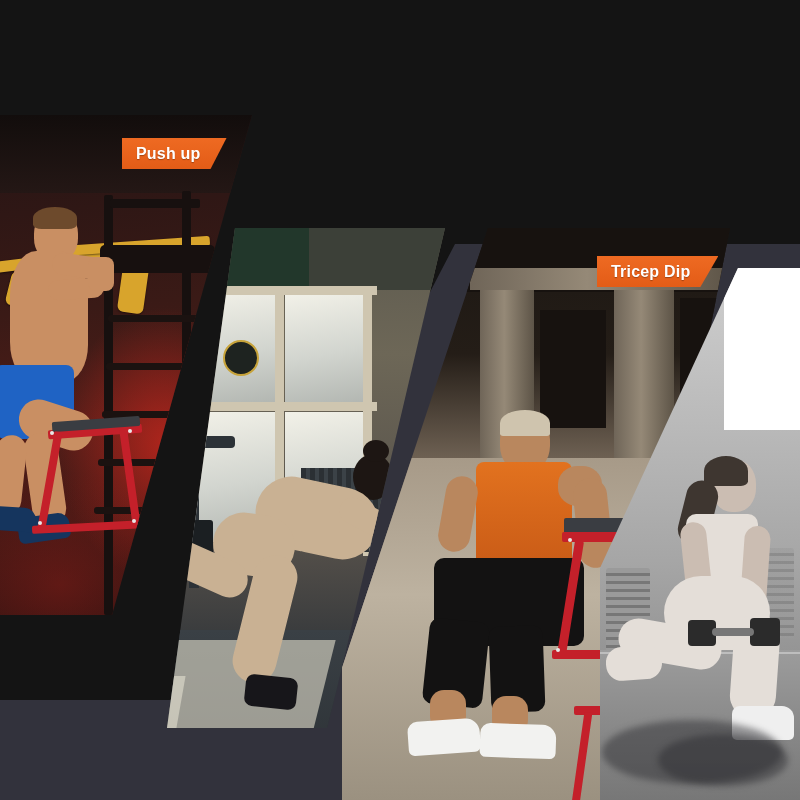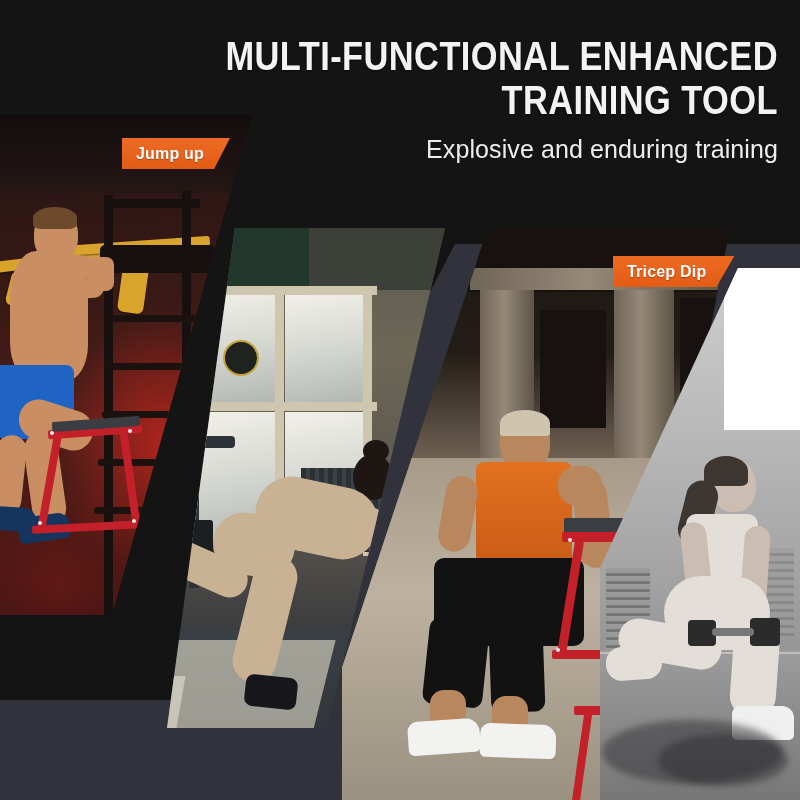--- a/index.html
+++ b/index.html
@@ -164,35 +164,30 @@
     text-shadow:0 1px 1px rgba(0,0,0,.3);
   }
   #badge1{ left:122px; top:138px; padding-right:26px;
     -webkit-clip-path: polygon(0 0, 100% 0, calc(100% - 16px) 100%, 0 100%);
     clip-path: polygon(0 0, 100% 0, calc(100% - 16px) 100%, 0 100%); }
   #badge2{ left:334px; top:285px; padding-right:28px;
     -webkit-clip-path: polygon(0 0, 100% 0, calc(100% - 18px) 100%, 0 100%);
     clip-path: polygon(0 0, 100% 0, calc(100% - 18px) 100%, 0 100%); }
   #badge3{ left:597px; top:256px; padding-right:28px;
     -webkit-clip-path: polygon(0 0, 100% 0, calc(100% - 18px) 100%, 0 100%);
-    clip-path: polygon(0 0, 100% 0, calc(100% - 18px) 100%, 0 100%); margin-left: 16px; }
+    clip-path: polygon(0 0, 100% 0, calc(100% - 18px) 100%, 0 100%); }
   #badge4{ left:676px; top:424px; width:124px; padding-right:8px; }
 </style>
 </head>
 <body>
 
 <div class="poster">
 
   <div class="header-bg"></div>
 
-  <div class="header-text">
-    <div class="headline">MULTI-FUNCTIONAL ENHANCED</div>
-    <div class="headline">TRAINING TOOL</div>
-    <div class="subline">Explosive and enduring training</div>
-  </div>
 
   <div class="panel" id="panel1">
     <div class="scene">
       <div class="ceil"></div>
 
       <div class="ybar" style="left:-8px;top:140px;width:120px;height:11px;transform:rotate(-7deg);"></div>
       <div class="ybar" style="left:60px;top:126px;width:150px;height:10px;transform:rotate(-4deg);"></div>
       <div class="ybar" style="left:8px;top:160px;width:40px;height:34px;transform:rotate(14deg);border-radius:6px;"></div>
       <div class="ybar" style="left:120px;top:150px;width:26px;height:48px;transform:rotate(8deg);border-radius:6px;"></div>
 
@@ -353,16 +348,16 @@
       <div class="top4" style="left:6px;top:378px;width:56px;height:34px;transform:rotate(-4deg);border-radius:16px;"></div>
       <div class="dumb" style="left:88px;top:352px;width:28px;height:26px;"></div>
       <div class="dumb" style="left:150px;top:350px;width:30px;height:28px;"></div>
       <div class="dumb" style="left:112px;top:360px;width:42px;height:8px;background:#777;"></div>
       <div class="shoe4" style="left:132px;top:438px;width:62px;height:34px;"></div>
       <div class="shadow4" style="left:2px;top:452px;width:180px;height:64px;"></div>
       <div class="shadow4" style="left:58px;top:466px;width:130px;height:52px;"></div>
     </div>
   </div>
 
-  <div class="badge" id="badge1">Jump up</div>
+  <div class="badge" id="badge1">Push up</div>
   <div class="badge" id="badge3">Tricep Dip</div>
 
 </div>
 
 </body></html>

